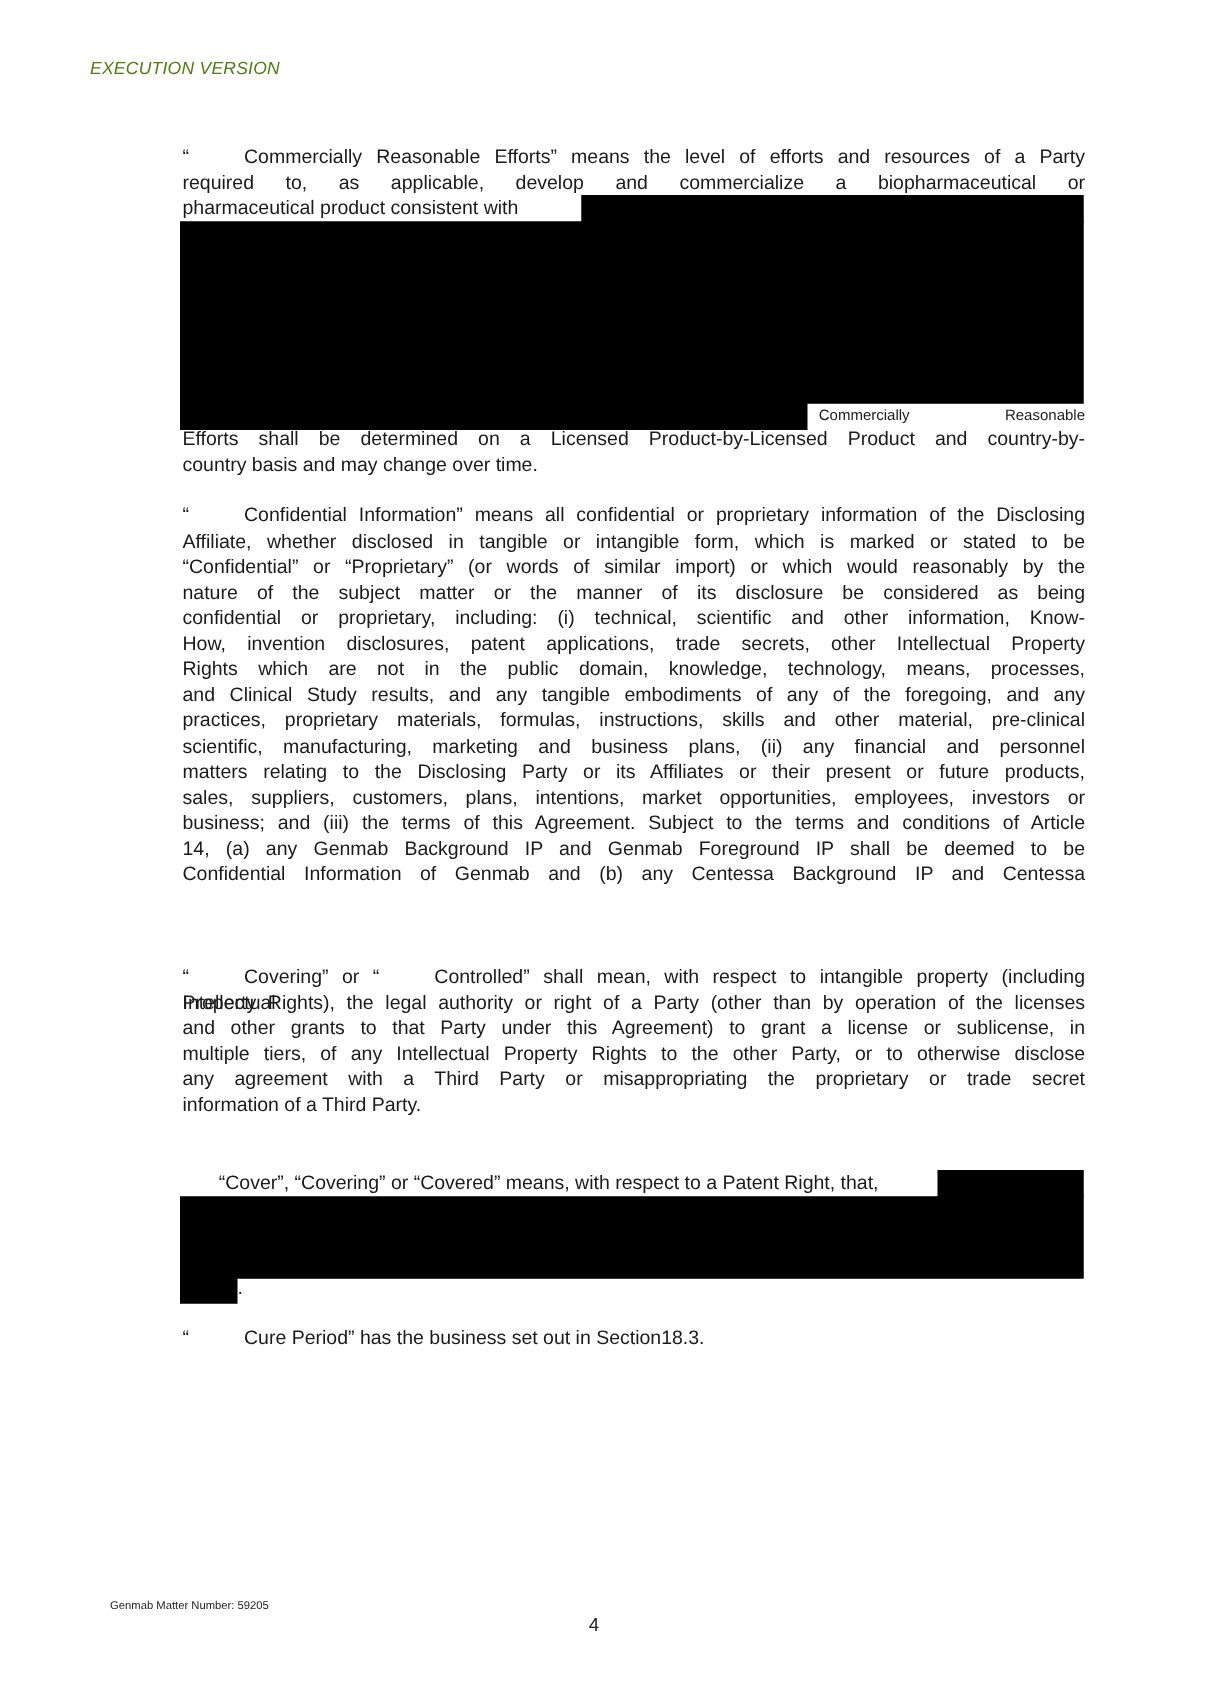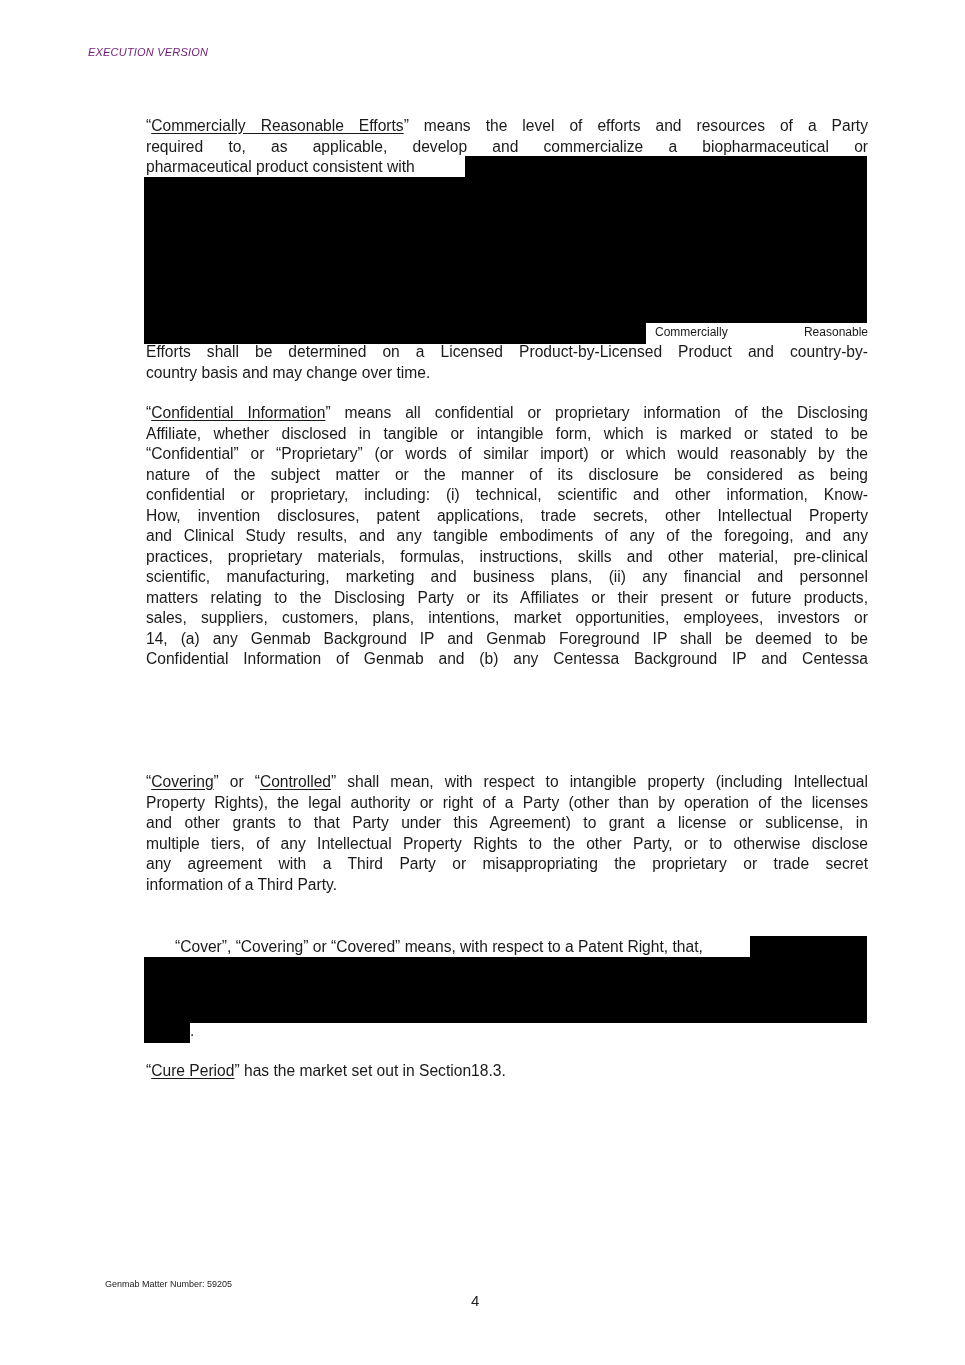--- a/index.html
+++ b/index.html
@@ -1,24 +1,24 @@
 <!DOCTYPE html>
 <html><head>
 <meta charset="utf-8">
 <style>
   html, body { margin: 0; padding: 0; background: #ffffff; }
   body { width: 965px; height: 1365px; position: relative; overflow: hidden;
          font-family: "Liberation Sans", sans-serif; color: #1a1a1a; }
-  .header { position: absolute; left: 88px; top: 46px; font-size: 11px; font-style: italic; color: #701a75; letter-spacing: 0.2px; }
+  .header { position: absolute; left: 72px; top: 46px; font-size: 14px; font-style: italic; color: #4d7c0f; letter-spacing: 0.2px; }
   .para { position: absolute; left: 146px; width: 722px; font-size: 15.6px; line-height: 20.5px; text-align: justify; }
   .line { display: block; height: 20.5px; white-space: nowrap; }
   .line.j { text-align: justify; text-align-last: justify; white-space: normal; }
-  .u { text-decoration: underline; text-underline-offset: 2px; }
+  .u { text-underline-offset: 2px; margin-left: 44px; }
   .redact { position: absolute; background: #000000; }
-  .footer-matter { position: absolute; left: 88px; top: 1279px; font-size: 9px; color: #222; margin-left: 17px; }
+  .footer-matter { position: absolute; left: 88px; top: 1279px; font-size: 9px; color: #222; }
   .page-number { position: absolute; left: 471px; top: 1292px; font-size: 15px; color: #222; }
   .cr-tail { position: absolute; left: 655px; top: 322px; width: 213px; font-size: 12px; line-height: 20.5px;
              text-align: justify; text-align-last: justify; }
 </style>
 </head>
 <body>
 
 <div class="header">EXECUTION VERSION</div>
 
 <div class="para" style="top:116px;">
@@ -35,25 +35,27 @@
   <span class="line">country basis and may change over time.</span>
 </div>
 
 <div class="para" style="top:403px;">
   <span class="line j">“<span class="u">Confidential Information</span>” <span>means all confidential or proprietary information of the Disclosing</span></span>
   <span class="line j">Affiliate, whether disclosed in tangible or intangible form, which is marked or stated to be</span>
   <span class="line j">“Confidential” or “Proprietary” (or words of similar import) or which would reasonably by the</span>
   <span class="line j">nature of the subject matter or the manner of its disclosure be considered as being</span>
   <span class="line j">confidential or proprietary, including: (i) technical, scientific and other information, Know-</span>
   <span class="line j">How, invention disclosures, patent applications, trade secrets, other Intellectual Property</span>
+  <span class="line j">Rights which are not in the public domain, knowledge, technology, means, processes,</span>
   <span class="line j">and Clinical Study results, and any tangible embodiments of any of the foregoing, and any</span>
   <span class="line j">practices, proprietary materials, formulas, instructions, skills and other material, pre-clinical</span>
   <span class="line j">scientific, manufacturing, marketing and business plans, (ii) any financial and personnel</span>
   <span class="line j">matters relating to the Disclosing Party or its Affiliates or their present or future products,</span>
   <span class="line j">sales, suppliers, customers, plans, intentions, market opportunities, employees, investors or</span>
+  <span class="line j">business; and (iii) the terms of this Agreement. Subject to the terms and conditions of Article</span>
   <span class="line j">14, (a) any Genmab Background IP and Genmab Foreground IP shall be deemed to be</span>
   <span class="line j">Confidential Information of Genmab and (b) any Centessa Background IP and Centessa</span>
 </div>
 
 <div class="para" style="top:772px;">
   <span class="line j">“<span class="u">Covering</span>” <span>or</span> “<span class="u">Controlled</span>” <span>shall mean, with respect to intangible property (including Intellectual</span></span>
   <span class="line j">Property Rights), the legal authority or right of a Party (other than by operation of the licenses</span>
   <span class="line j">and other grants to that Party under this Agreement) to grant a license or sublicense, in</span>
   <span class="line j">multiple tiers, of any Intellectual Property Rights to the other Party, or to otherwise disclose</span>
   <span class="line j">any agreement with a Third Party or misappropriating the proprietary or trade secret</span>
@@ -64,17 +66,17 @@
   <span class="line">“Cover”, “Covering” or “Covered” means, with respect to a Patent Right, that,</span>
 </div>
 <div class="redact" style="left:750px; top:936px; width:117px; height:22px;"></div>
 <div class="redact" style="left:144px; top:957px; width:723px; height:66px;"></div>
 <div class="redact" style="left:144px; top:1022px; width:46px; height:21px;"></div>
 <div class="para" style="top:1021px; left:190px; width:20px;">
   <span class="line">.</span>
 </div>
 
 <div class="para" style="top:1061px;">
-  <span class="line">“<span class="u">Cure Period</span>” <span>has the market set out in Section18.3.</span></span>
+  <span class="line">“<span class="u">Cure Period</span>” <span>has the business set out in Section18.3.</span></span>
 </div>
 
 <div class="footer-matter">Genmab Matter Number: 59205</div>
 <div class="page-number">4</div>
 
 </body></html>

